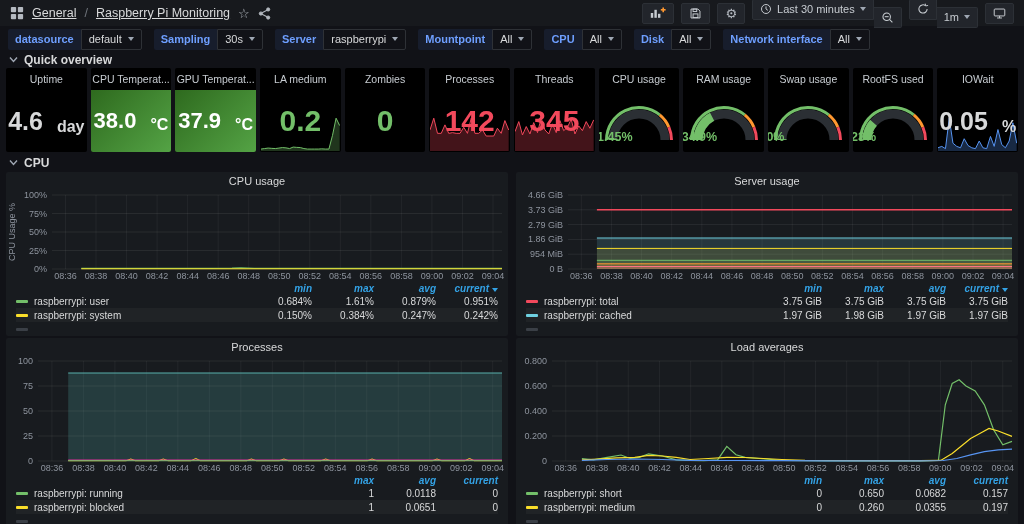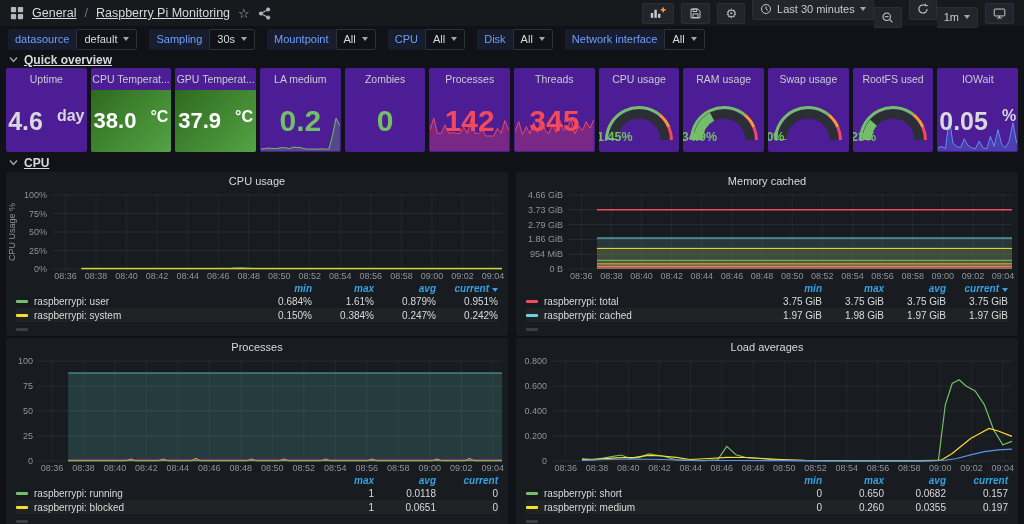--- a/index.html
+++ b/index.html
@@ -27,37 +27,37 @@
              color: #c7ccd1; font-size: 11px; padding: 0 7px; cursor: pointer; white-space: nowrap; }
   .btn-group .nav-btn + .nav-btn { border-left: none; border-radius: 0 2px 2px 0; margin-top: 8px; }
   .btn-group .nav-btn:first-child { border-radius: 2px 0 0 2px; }
   .caret { display: inline-block; border-left: 3.5px solid transparent; border-right: 3.5px solid transparent;
            border-top: 4px solid #9fa7b3; }
 
   
   .submenu { height: 26px; display: flex; align-items: center; gap: 12px; padding: 0 8px; }
   .var { display: flex; height: 21px; font-size: 11px; }
   .var-label { display: flex; align-items: center; padding: 0 7px; background: #171d2c;
-               color: #6e9fff; font-weight: 400; border-radius: 2px 0 0 2px; }
+               color: #6e9fff; font-weight: 700; border-radius: 2px 0 0 2px; }
   .var-value { display: flex; align-items: center; gap: 6px; padding: 0 7px; background: #111217;
                border: 1px solid #2e3136; border-radius: 0 2px 2px 0; color: #d8d9da; cursor: pointer; }
 
   
   .sec-header { height: 15px; display: flex; align-items: center; gap: 6px; padding: 0 9px;
-                font-size: 12px; font-weight: 700; color: #d8d9da; cursor: pointer; text-decoration: underline; }
+                font-size: 12px; font-weight: 700; color: #d8d9da; cursor: pointer; }
   .chev { color: #9fa7b3; display: flex; }
 
   
   .stats { height: 88px; display: flex; gap: 4px; padding: 1px 6px 3px 6px; }
-  .stat { flex: 1; background: #4c1d95; position: relative; border-radius: 2px; overflow: hidden; }
+  .stat { flex: 1; background: #000000; position: relative; border-radius: 2px; overflow: hidden; }
   .stat-title { height: 22px; display: flex; align-items: center; justify-content: center;
                 font-size: 10.5px; color: #c7ccd1; cursor: pointer; white-space: nowrap; overflow: hidden; }
   .stat-content { position: absolute; top: 22px; left: 0; right: 0; bottom: 0;
                   display: flex; align-items: center; justify-content: center; }
-  .stat-value { font-weight: 700; display: flex; align-items: flex-start; gap: 14px; z-index: 2; }
+  .stat-value { font-weight: 700; display: flex; align-items: flex-end; gap: 14px; z-index: 2; }
   .v-xl { font-size: 30px; } .v-l { font-size: 25px; } .v-m { font-size: 22px; }
   .stat-unit { font-size: 16px; font-weight: 700; }
   .spark { position: absolute; left: 1px; right: 1px; bottom: 1px; height: 42%; z-index: 1; }
   .spark svg { width: 100%; height: 100%; }
   .gauge-wrap { position: relative; width: 84px; height: 46px; }
   .gauge-value { position: absolute; left: 0; right: 0; bottom: 0; text-align: left;
                  font-size: 12.5px; font-weight: 700; color: #73bf69; }
 
   
   .charts { display: flex; gap: 8px; padding: 2px 6px 0 6px; }
@@ -183,20 +183,27 @@
     <span class="var-label">datasource</span>
     <span class="var-value">
         <span>default</span>
         <span class="caret"></span>
       </span>
   </div>
   <div class="var">
     <span class="var-label">Sampling</span>
     <span class="var-value">
         <span>30s</span>
+        <span class="caret"></span>
+      </span>
+  </div>
+  <div class="var">
+    <span class="var-label">Server</span>
+    <span class="var-value">
+        <span>raspberrypi</span>
         <span class="caret"></span>
       </span>
   </div>
   <div class="var">
     <span class="var-label">Mountpoint</span>
     <span class="var-value">
         <span>All</span>
         <span class="caret"></span>
       </span>
   </div>
@@ -472,21 +479,21 @@
         <div class="lcell">0.247%</div>
         <div class="lcell">0.242%</div>
       </div>
       <div class="legend-row">
           <span class="lmark dim"></span>
         </div>
     </div>
   </div>
 
   <div class="cpanel">
-    <div class="cpanel-title">Memory cached</div>
+    <div class="cpanel-title">Server usage</div>
     <div class="plot">
         <svg viewBox="0 0 502 92">
           <line x1="52" x2="496" y1="79" y2="79" stroke="rgba(255,255,255,0.07)" stroke-width="1"></line>
           <text x="47" y="82" fill="#8e949e" font-size="9" text-anchor="end">0 B</text>
           <line x1="52" x2="496" y1="64.2" y2="64.2" stroke="rgba(255,255,255,0.07)" stroke-width="1"></line>
           <text x="47" y="67.2" fill="#8e949e" font-size="9" text-anchor="end">954 MiB</text>
           <line x1="52" x2="496" y1="49.4" y2="49.4" stroke="rgba(255,255,255,0.07)" stroke-width="1"></line>
           <text x="47" y="52.4" fill="#8e949e" font-size="9" text-anchor="end">1.86 GiB</text>
           <line x1="52" x2="496" y1="34.6" y2="34.6" stroke="rgba(255,255,255,0.07)" stroke-width="1"></line>
           <text x="47" y="37.6" fill="#8e949e" font-size="9" text-anchor="end">2.79 GiB</text>

